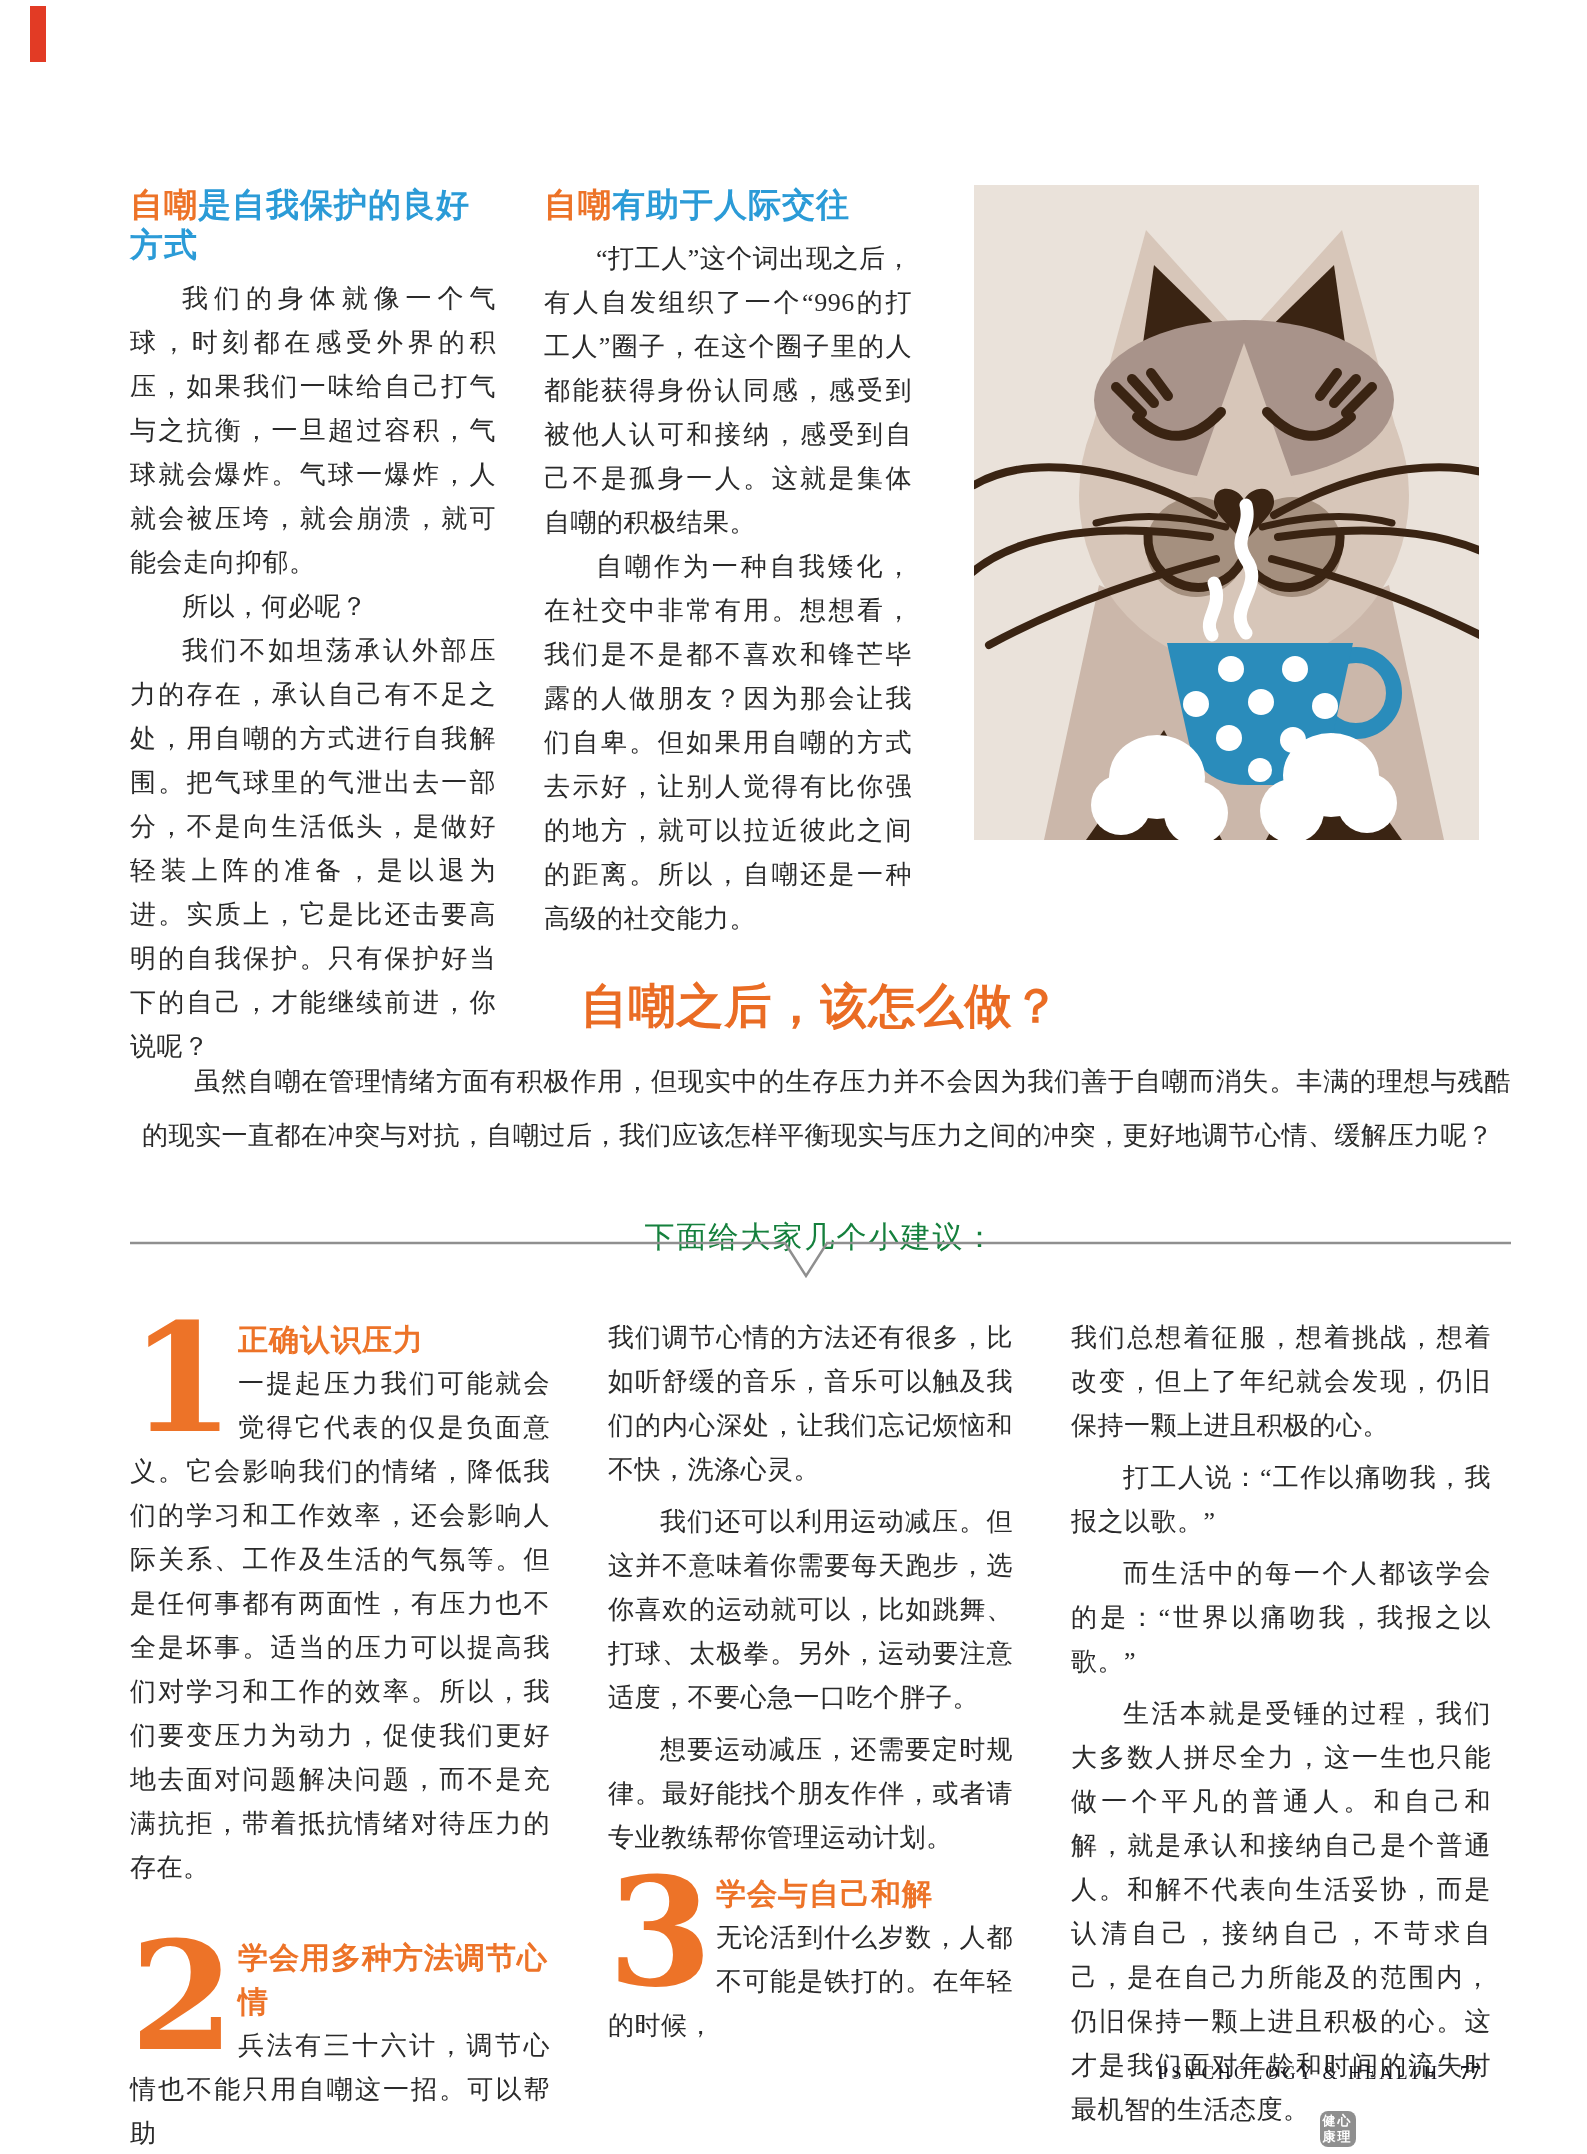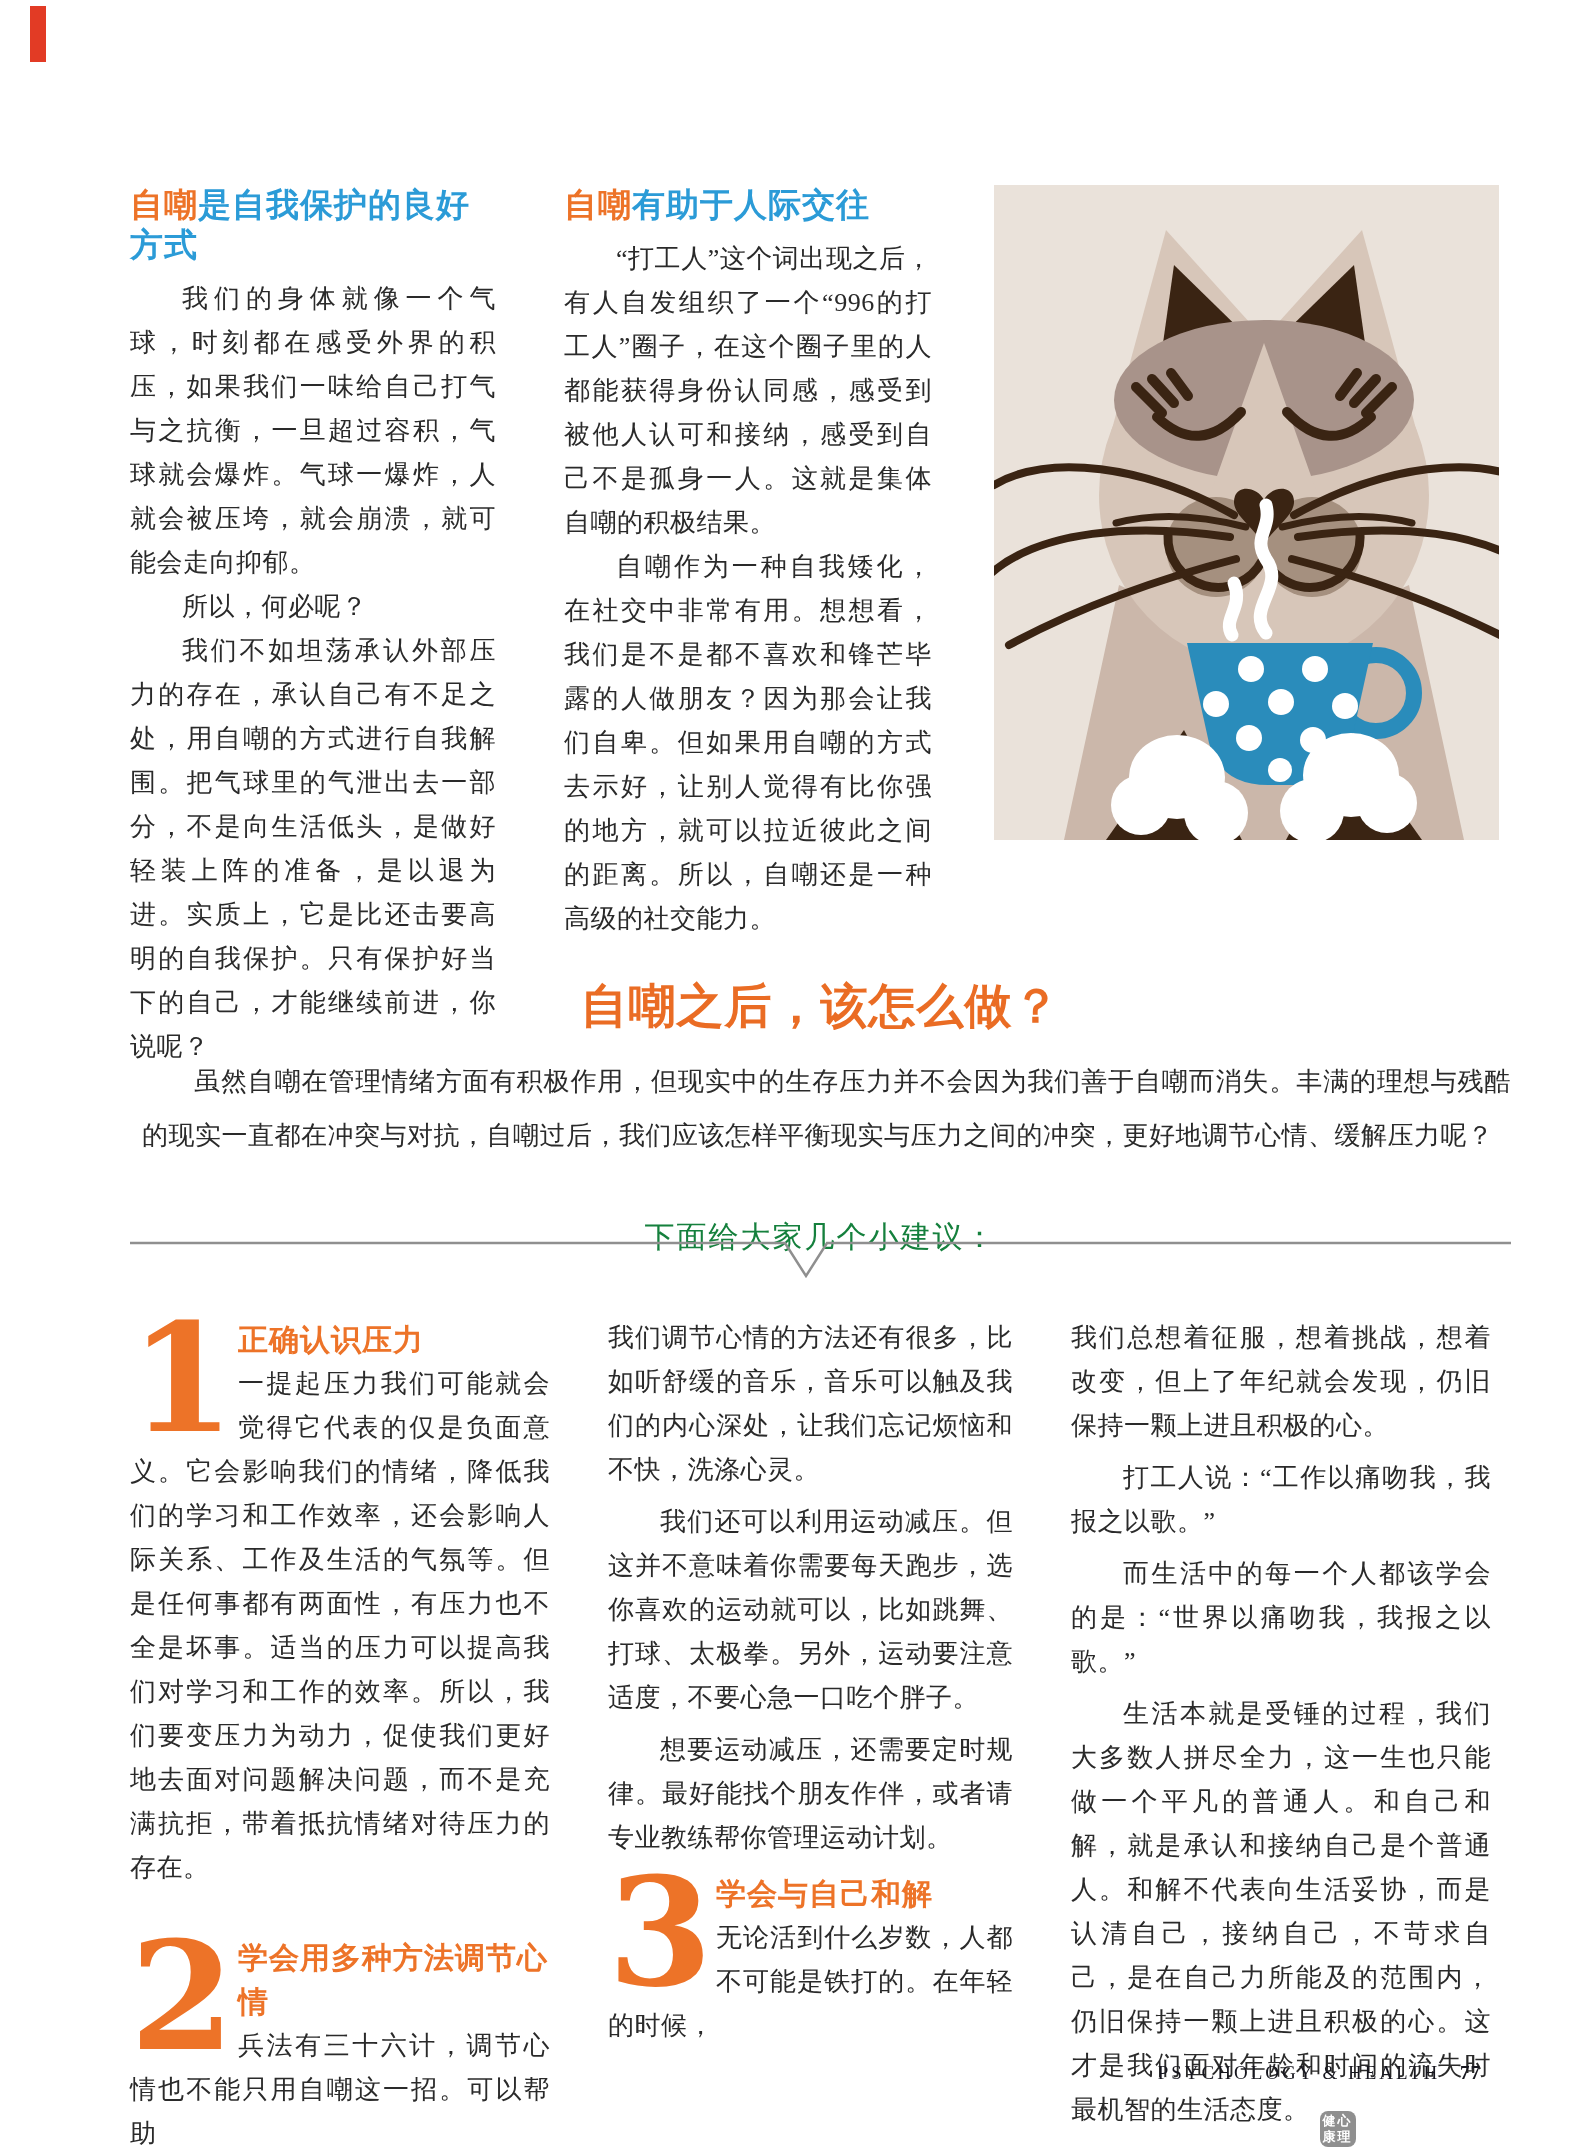--- a/index.html
+++ b/index.html
@@ -3,21 +3,21 @@
 <meta charset="utf-8">
 <style>
   html,body{margin:0;padding:0;background:#ffffff;}
   .page{position:relative;width:1587px;height:2154px;background:#ffffff;overflow:hidden;
         font-family:"Liberation Serif","DejaVu Serif",serif;color:#2a2a2a;}
   .red-bar{position:absolute;left:30px;top:6px;width:16px;height:56px;background:#e23b25;}
 
   
   .top-row{position:absolute;left:130px;top:185px;display:flex;align-items:flex-start;}
   .col{width:366px;}
-  .colA{margin-right:68px;}
+  .colA{margin-right:48px;}
   .colB{width:368px;margin-right:62px;}
   .col h2{margin:0 0 12px 0;font-family:"Liberation Sans","DejaVu Sans",sans-serif;
           font-size:33px;line-height:40px;font-weight:700;letter-spacing:1px;}
   .hl{color:#ed7328;}
   .rest{color:#2b9bd7;}
   .col p,.tip-body{font-size:26px;line-height:44px;margin:0;text-align:justify;letter-spacing:0.5px;}
   .indent{text-indent:2em;}
 
   .illo{margin:0;width:505px;height:655px;}
   .illo svg{display:block;}

